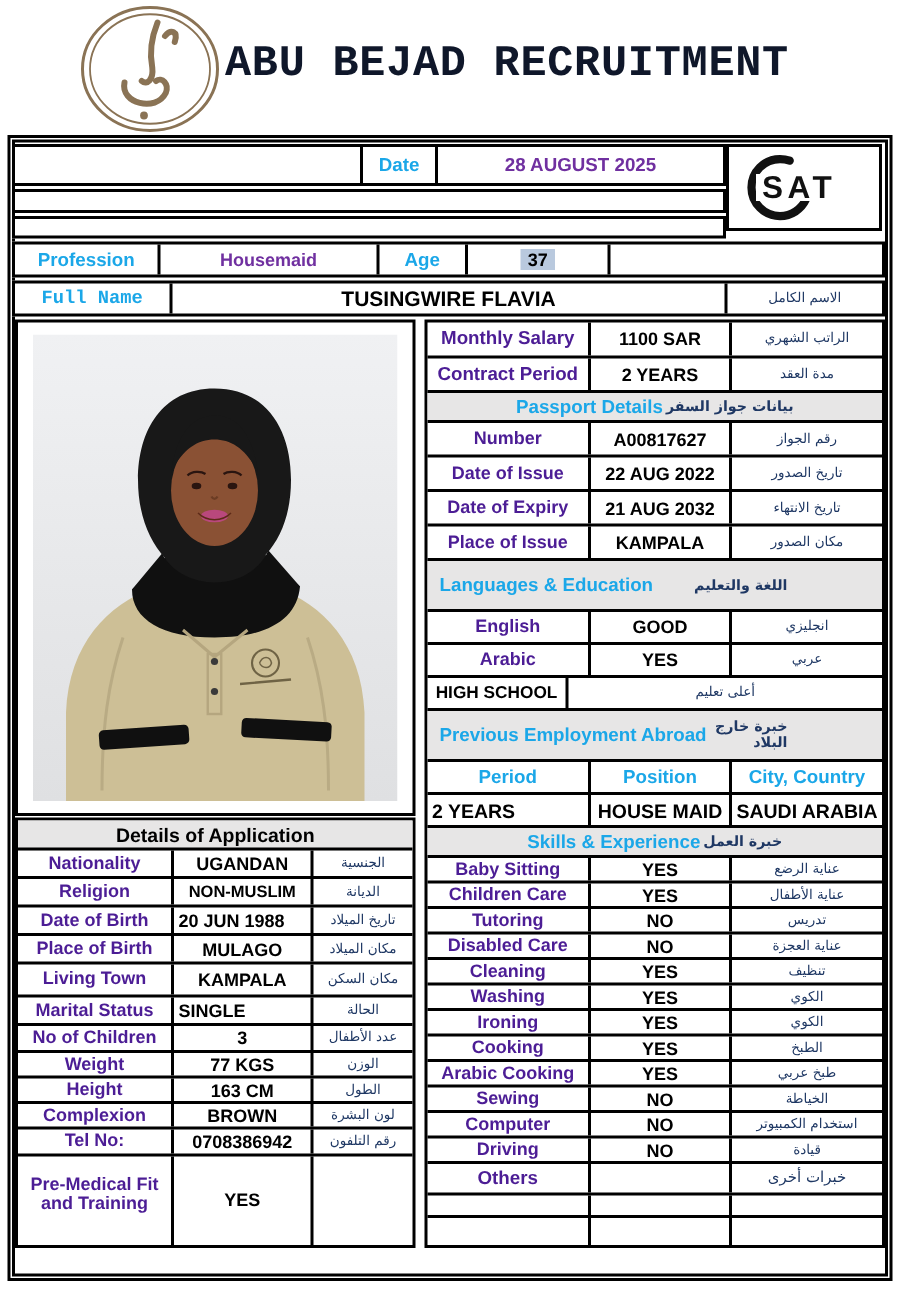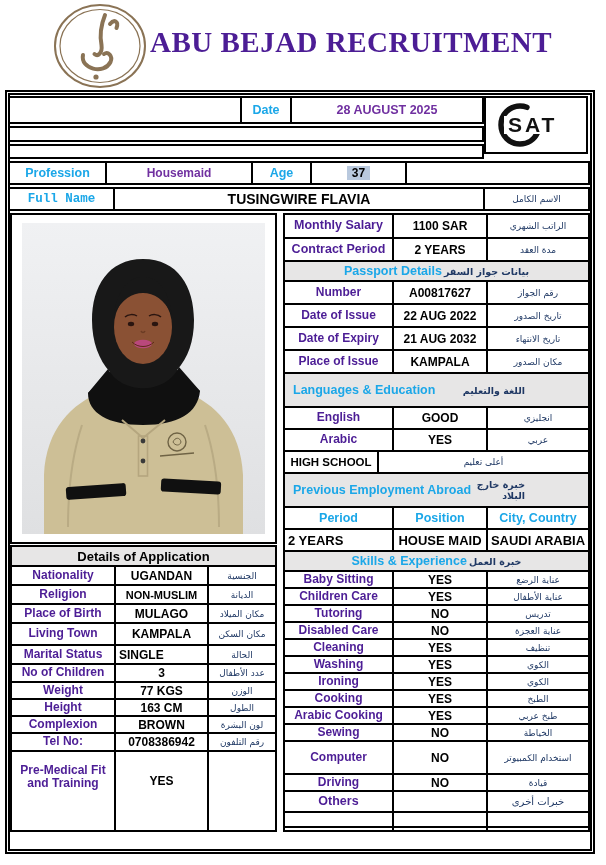--- a/index.html
+++ b/index.html
@@ -1,22 +1,22 @@
 <!DOCTYPE html>
 <html><head>
 <meta charset="utf-8">
 <style>
   html,body{margin:0;padding:0;background:#fff;}
   #page{position:relative;width:606px;height:865px;background:#fff;overflow:hidden;
         font-family:"Liberation Sans","DejaVu Sans",sans-serif;}
   
   .brand-logo{position:absolute;left:52px;top:3px;width:96px;height:86px;}
   .brand-title{position:absolute;left:150px;top:26px;width:420px;
-    font-family:Liberation Serif, serif;font-weight:bold;font-size:29px;
-    color:#4c1d95;letter-spacing:.5px;white-space:nowrap;}
+    font-family:Liberation Mono, monospace;font-weight:bold;font-size:29px;
+    color:#0f172a;letter-spacing:.5px;white-space:nowrap;}
   
   .outer-frame{position:absolute;left:5px;top:90px;width:590px;height:764px;border:5px double #000;box-sizing:border-box;}
   
   .box{position:absolute;border:2px solid #000;box-sizing:border-box;background:#fff;display:flex;}
   .c{display:flex;align-items:center;justify-content:center;border-right:2px solid #000;
      box-sizing:border-box;overflow:hidden;}
   .c:last-child{border-right:none;}
   .cyan{color:#1ba7e8;font-weight:bold;font-size:12.5px;}
   .purple{color:#7030a0;font-weight:bold;font-size:12.5px;}
   .lbl{color:#4c1d95;font-weight:bold;font-size:12px;text-align:center;line-height:1.1;}
@@ -158,20 +158,25 @@
       <div class="c lbl lc1">Nationality</div>
       <div class="c val lc2">UGANDAN</div>
       <div class="c ar lc3">الجنسية</div>
     </div>
     <div class="trow" style="height:19px;">
       <div class="c lbl lc1">Religion</div>
       <div class="c val lc2" style="font-size:11px;">NON-MUSLIM</div>
       <div class="c ar lc3">الديانة</div>
     </div>
     <div class="trow" style="height:19px;">
+      <div class="c lbl lc1">Date of Birth</div>
+      <div class="c val lc2 left-align">20 JUN 1988</div>
+      <div class="c ar lc3">تاريخ الميلاد</div>
+    </div>
+    <div class="trow" style="height:19px;">
       <div class="c lbl lc1">Place of Birth</div>
       <div class="c val lc2">MULAGO</div>
       <div class="c ar lc3">مكان الميلاد</div>
     </div>
     <div class="trow" style="height:22px;">
       <div class="c lbl lc1">Living Town</div>
       <div class="c val lc2">KAMPALA</div>
       <div class="c ar lc3">مكان السكن</div>
     </div>
     <div class="trow" style="height:19px;">
@@ -330,21 +335,21 @@
     <div class="trow" style="height:17px;">
       <div class="c lbl rc1">Arabic Cooking</div>
       <div class="c val rc2">YES</div>
       <div class="c ar rc3">طبخ عربي</div>
     </div>
     <div class="trow" style="height:17px;">
       <div class="c lbl rc1">Sewing</div>
       <div class="c val rc2">NO</div>
       <div class="c ar rc3">الخياطة</div>
     </div>
-    <div class="trow" style="height:33px;">
+    <div class="trow" style="height:17px;">
       <div class="c lbl rc1">Computer</div>
       <div class="c val rc2">NO</div>
       <div class="c ar rc3">استخدام الكمبيوتر</div>
     </div>
     <div class="trow" style="height:17px;">
       <div class="c lbl rc1">Driving</div>
       <div class="c val rc2">NO</div>
       <div class="c ar rc3">قيادة</div>
     </div>
     <div class="trow" style="height:21px;">

